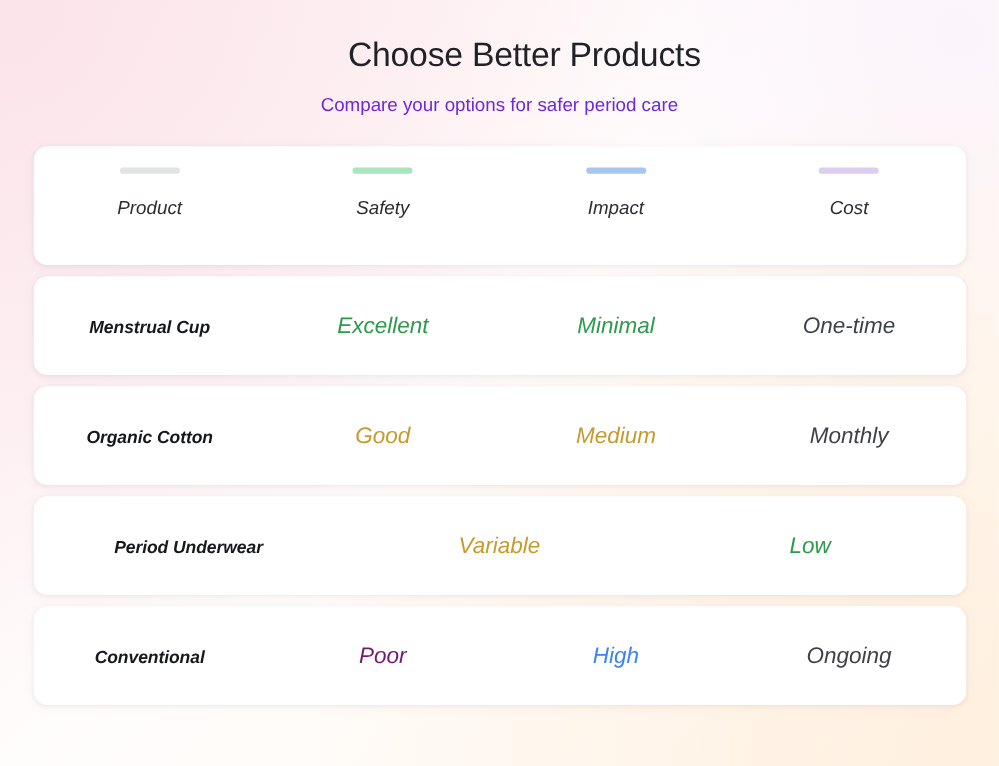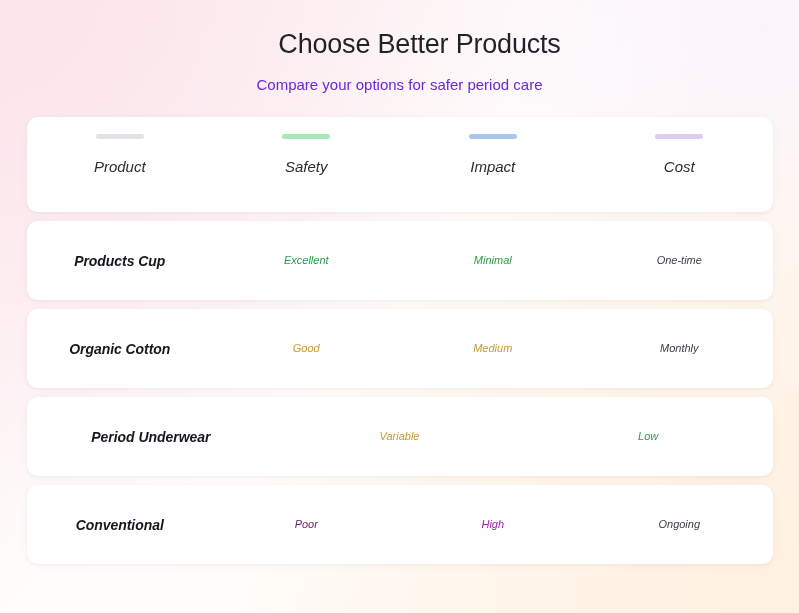--- a/index.html
+++ b/index.html
@@ -100,21 +100,21 @@
   }
 
   .cell-product {
     font-size: 14px;
     font-weight: 700;
     color: #16181c;
     letter-spacing: -0.05px;
   }
 
   .cell-value {
-    font-size: 11px;
+    font-size: 18px;
     font-weight: 400;
     line-height: 1.2;
   }
 </style>
 </head>
 <body>
 
 <div class="page">
 
   <div class="header">
@@ -137,21 +137,21 @@
         <span class="col-accent" style="background-color: rgb(166, 200, 238);"></span>
         <span class="col-label">Impact</span>
       </div>
       <div class="cell">
         <span class="col-accent" style="background-color: rgb(221, 205, 240);"></span>
         <span class="col-label">Cost</span>
       </div>
     </div>
 
     <div class="row data-row">
-      <div class="cell cell-product">Products Cup</div>
+      <div class="cell cell-product">Menstrual Cup</div>
       <div class="cell cell-value" style="color: rgb(46, 154, 76);">Excellent</div>
       <div class="cell cell-value" style="color: rgb(46, 154, 76);">Minimal</div>
       <div class="cell cell-value" style="color: rgb(61, 65, 72);">One-time</div>
     </div>
 
     <div class="row data-row">
       <div class="cell cell-product">Organic Cotton</div>
       <div class="cell cell-value" style="color: rgb(199, 154, 44);">Good</div>
       <div class="cell cell-value" style="color: rgb(199, 154, 44);">Medium</div>
       <div class="cell cell-value" style="color: rgb(61, 65, 72);">Monthly</div>
@@ -159,18 +159,18 @@
 
     <div class="row data-row">
       <div class="cell cell-product">Period Underwear</div>
       <div class="cell cell-value" style="color: rgb(199, 154, 44);">Variable</div>
       <div class="cell cell-value" style="color: rgb(46, 154, 76);">Low</div>
     </div>
 
     <div class="row data-row">
       <div class="cell cell-product">Conventional</div>
       <div class="cell cell-value" style="color: #701a75;">Poor</div>
-      <div class="cell cell-value" style="color: #a21caf;">High</div>
+      <div class="cell cell-value" style="color: #3b82f6;">High</div>
       <div class="cell cell-value" style="color: rgb(61, 65, 72);">Ongoing</div>
     </div>
 
   </div>
 </div>
 
 </body></html>

